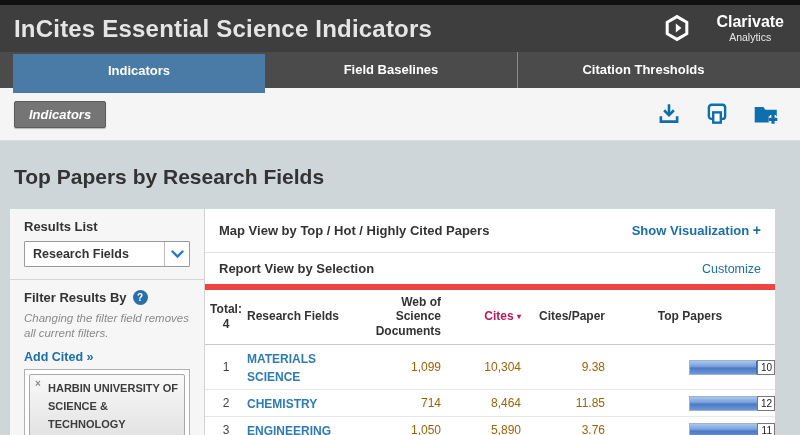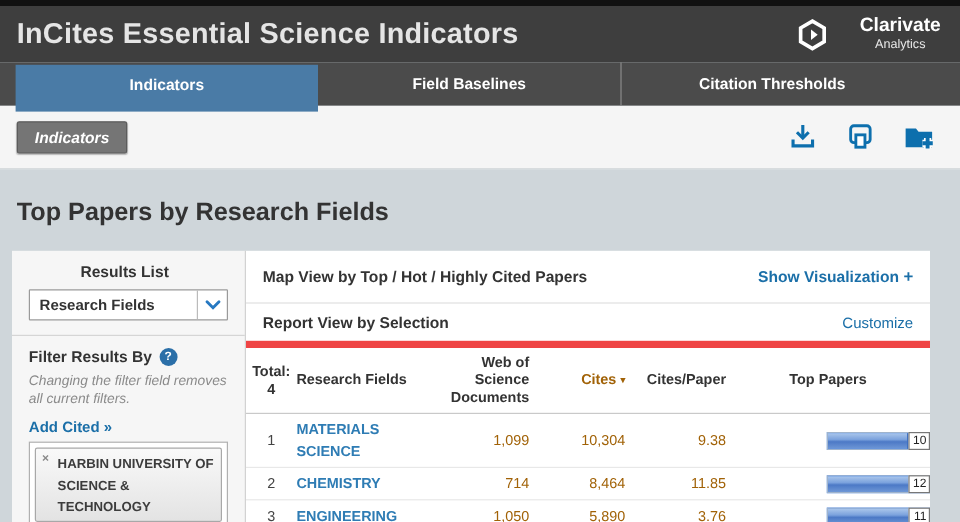--- a/index.html
+++ b/index.html
@@ -3,21 +3,21 @@
 <meta charset="utf-8">
 <style>
   * { margin:0; padding:0; box-sizing:border-box; }
   html,body { width:800px; height:435px; overflow:hidden; }
   body { font-family:"Liberation Sans", sans-serif; background:#cfd6da; }
 
   
   .top-header { height:52px; background:#3e3e3e; border-top:5px solid #111;
     display:flex; align-items:center; justify-content:space-between; padding:0 16px 0 14px; }
   .app-title { color:#e5e5e5; font-size:24px; font-weight:bold; letter-spacing:.2px; }
-  .logo { display:flex; align-items:flex-end; gap:25px; }
+  .logo { display:flex; align-items:flex-start; gap:25px; }
   .logo-icon svg { display:block; }
   .logo-text { display:flex; flex-direction:column; line-height:1; }
   .logo-name { color:#fff; font-size:16px; font-weight:bold; }
   .logo-sub { color:#e8e8e8; font-size:10.5px; text-align:center; margin-top:2px; }
 
   
   .tab-bar { height:36px; background:#4b4b4b; display:flex; padding-left:13px; position:relative; z-index:5; }
   .tab { width:252px; color:#fff; font-size:13px; font-weight:bold; text-align:center;
     line-height:36px; height:36px; cursor:pointer; }
   .tab + .tab { border-left:1px solid #8b8b8b; }
@@ -36,21 +36,21 @@
 
   
   .page-area { padding:0; }
   .page-title { color:#333; font-size:21px; font-weight:bold; margin:24px 0 20px 14px; }
 
   .panels { display:flex; margin:0 25px 0 10px; align-items:stretch; min-height:193px; }
 
   
   .sidebar { width:195px; background:#f6f6f6; border-right:1px solid #d2d2d2; }
   .side-section { padding:10px 14px 12px 14px; }
-  .side-label { font-size:13px; font-weight:bold; color:#333; margin-bottom:7px;margin-left:43px; }
+  .side-label { font-size:13px; font-weight:bold; color:#333; margin-bottom:7px; }
   .dropdown { background:#fff; border:1px solid #9a9a9a; height:26px; display:flex;
     align-items:center; justify-content:space-between; cursor:pointer; border-radius:1px; }
   .dropdown-value { font-size:12.5px; font-weight:bold; color:#333; padding-left:8px; }
   .dropdown-caret { width:25px; height:100%; border-left:1px solid #bbb; display:flex;
     align-items:center; justify-content:center; }
   .divider { border-top:1px solid #d5d5d5; }
   .filter-title-row { display:flex; align-items:center; gap:6px; margin-bottom:6px; }
   .filter-title { font-size:13px; font-weight:bold; color:#333; }
   .q-icon { width:15px; height:15px; border-radius:50%; background:#2b6fa8; color:#fff;
     font-size:10px; font-weight:bold; display:flex; align-items:center; justify-content:center; cursor:pointer; }
@@ -80,21 +80,21 @@
   .th { font-size:12px; font-weight:bold; color:#333; line-height:1.2; }
   .tbl-row { display:flex; align-items:center; border-bottom:1px solid #e8e8e8; padding:4px 0; min-height:25px; }
   .col-rank  { width:42px; text-align:center; }
   .col-field { width:112px; text-align:left; }
   .col-wos   { width:82px; text-align:right; }
   .col-cites { width:80px; text-align:right; }
   .col-cpp   { width:84px; text-align:right; }
   .col-top   { flex:1; display:flex; justify-content:flex-end; padding-right:0; }
   .th.col-wos, .th.col-cites, .th.col-cpp { text-align:right; }
   .th.col-top { justify-content:center; }
-  .th-sort { color:#a16207; cursor:pointer; white-space:nowrap; }
+  .th-sort { color:#be185d; cursor:pointer; white-space:nowrap; }
   .sort-caret { font-size:8px; vertical-align:1px; }
   .rank-num { font-size:12px; color:#444; }
   .field-link { font-size:12px; font-weight:bold; color:#2e7cb4; cursor:pointer; line-height:1.15; }
   .num-cell { font-size:12px; color:#a16207; }
   .bar-wrap { width:86px; height:15px; border:1px solid #9fb3cc; background:#3b82f6; position:relative; }
   .bar-fill { height:100%; background:linear-gradient(180deg,#aac6eb 0%,#7ba2dd 40%,#4c79c6 55%,#6e97d6 100%);
     border-right:1px solid #3f6cb5; }
   .bar-value { position:absolute; right:-1px; top:-1px; bottom:-1px; min-width:18px;
     background:#fff; border:1px solid #777; color:#222; font-size:10px;
     display:flex; align-items:center; justify-content:flex-end; padding:0 2px; }

